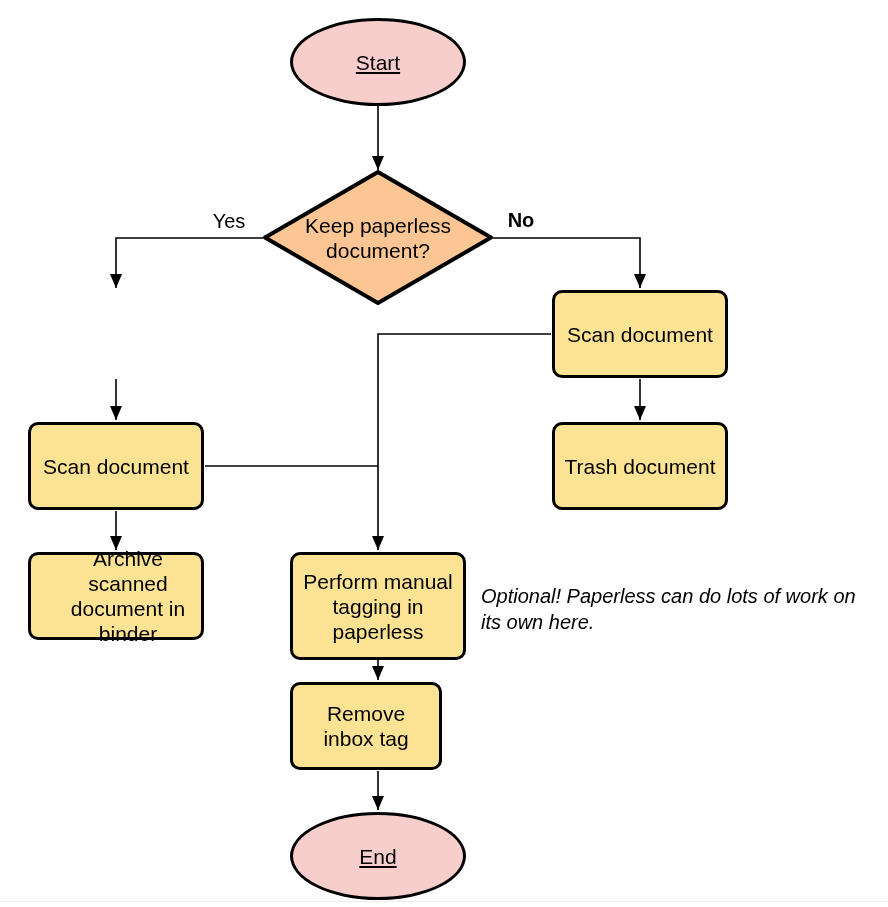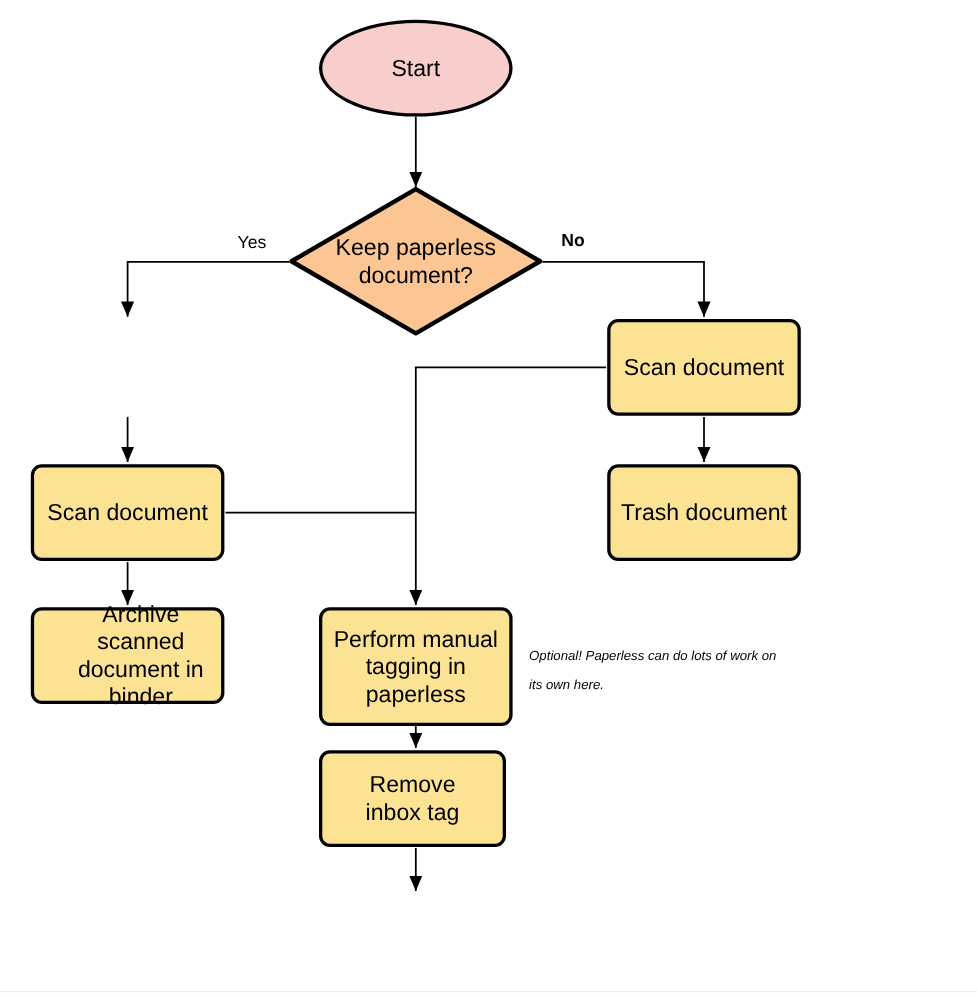--- a/index.html
+++ b/index.html
@@ -39,35 +39,36 @@
   }
   .node.rect {
     background: var(--process_fill);
     border: 3px solid #000;
     border-radius: 10px;
   }
   .node.terminator {
     background: var(--terminator_fill);
     border: 3.5px solid #000;
     border-radius: 50%;
+    text-decoration: underline;
   }
   .node.diamond-label {
     background: transparent;
     border: none;
   }
   .edge-label {
     position: absolute;
-    font-size: 16px;
+    font-size: 20px;
     line-height: 26px;
     text-align: center;
     width: 56px;
   }
   .note {
     position: absolute;
-    font-size: 12px;
+    font-size: 20px;
     line-height: 26px;
     font-style: italic;
     white-space: pre-line;
   }
   .bottom-line {
     position: absolute;
     left: 0;
     top: 901px;
     width: 888px;
     height: 1px;
@@ -113,23 +114,24 @@
 binder</div>
 
   <div class="node rect" style="left:552px; top:290px; width:176px; height:88px;">Scan document</div>
 
   <div class="node rect" style="left:552px; top:422px; width:176px; height:88px;">Trash document</div>
 
   <div class="node rect" style="left:290px; top:552px; width:176px; height:108px;">Perform manual
 tagging in
 paperless</div>
 
-  <div class="node rect" style="left:290px; top:682px; width:170px; height:88px;">Remove
+  <div class="node rect" style="left:290px; top:682px; width:152px; height:88px;">Remove
 inbox tag</div>
 
+  <div class="node terminator" style="left:290px; top:812px; width:176px; height:88px;">End</div>
 
   <div class="edge-label" style="left:201px; top:208px;">Yes</div>
 
   <div class="edge-label" style="left:493px; top:207px;font-weight:bold;">No</div>
 
   <div class="note" style="left:481px; top:583px; width:402px;">Optional! Paperless can do lots of work on
 its own here.</div>
 
   <div class="bottom-line"></div>
 

